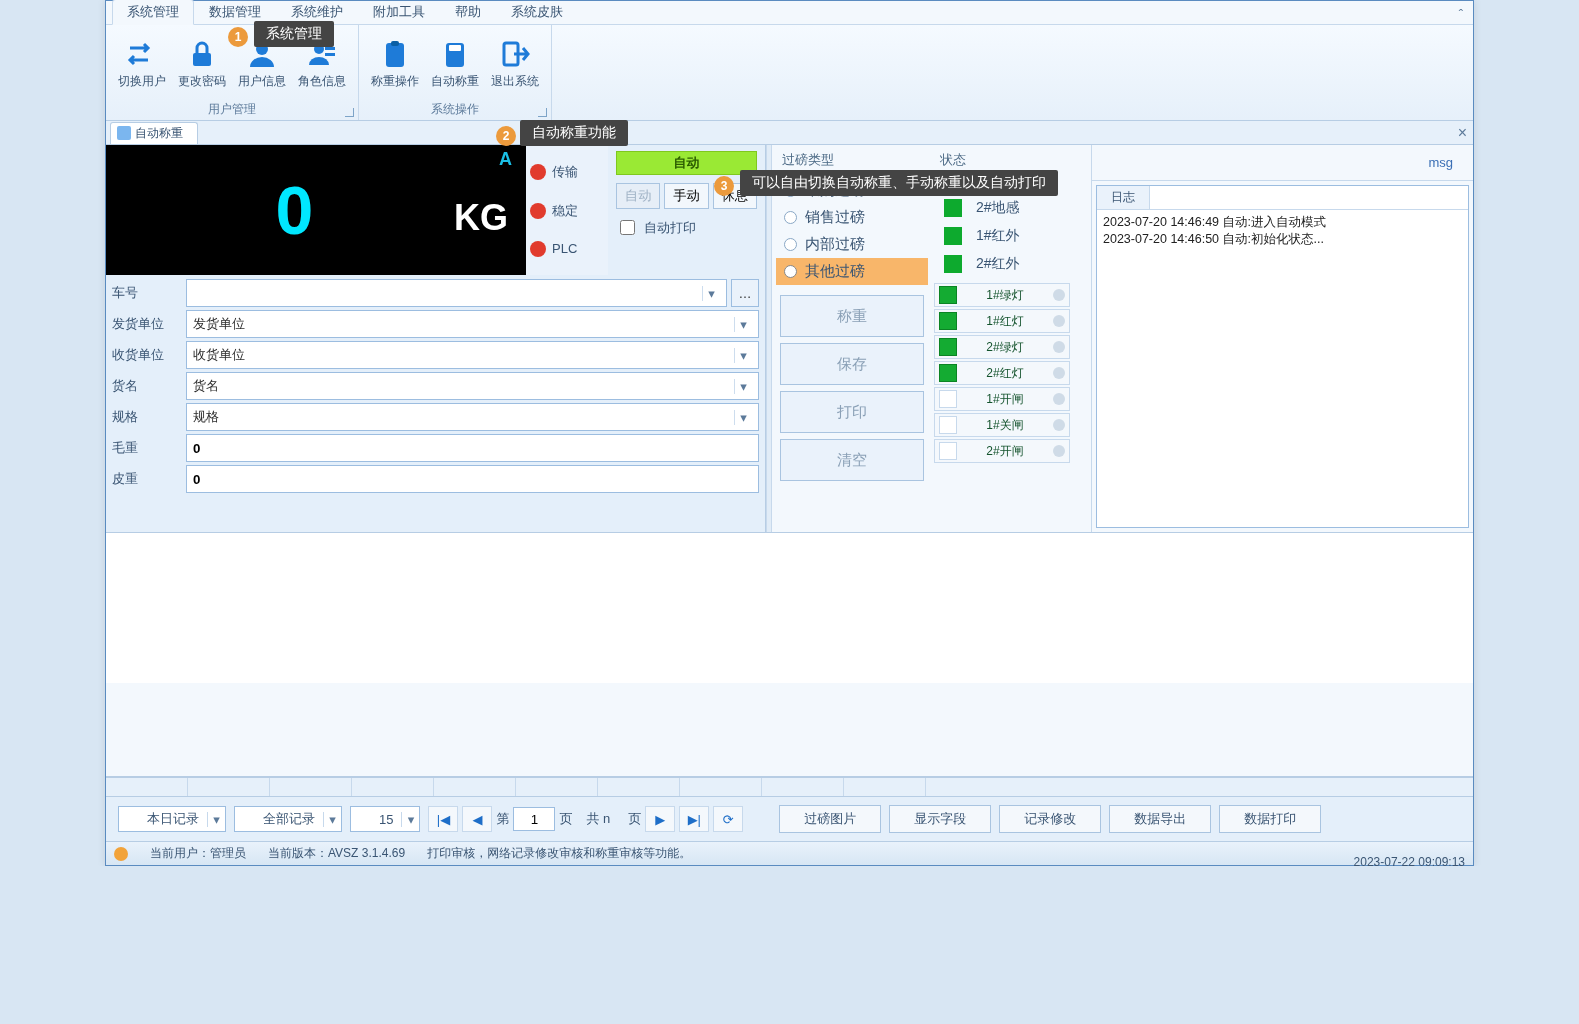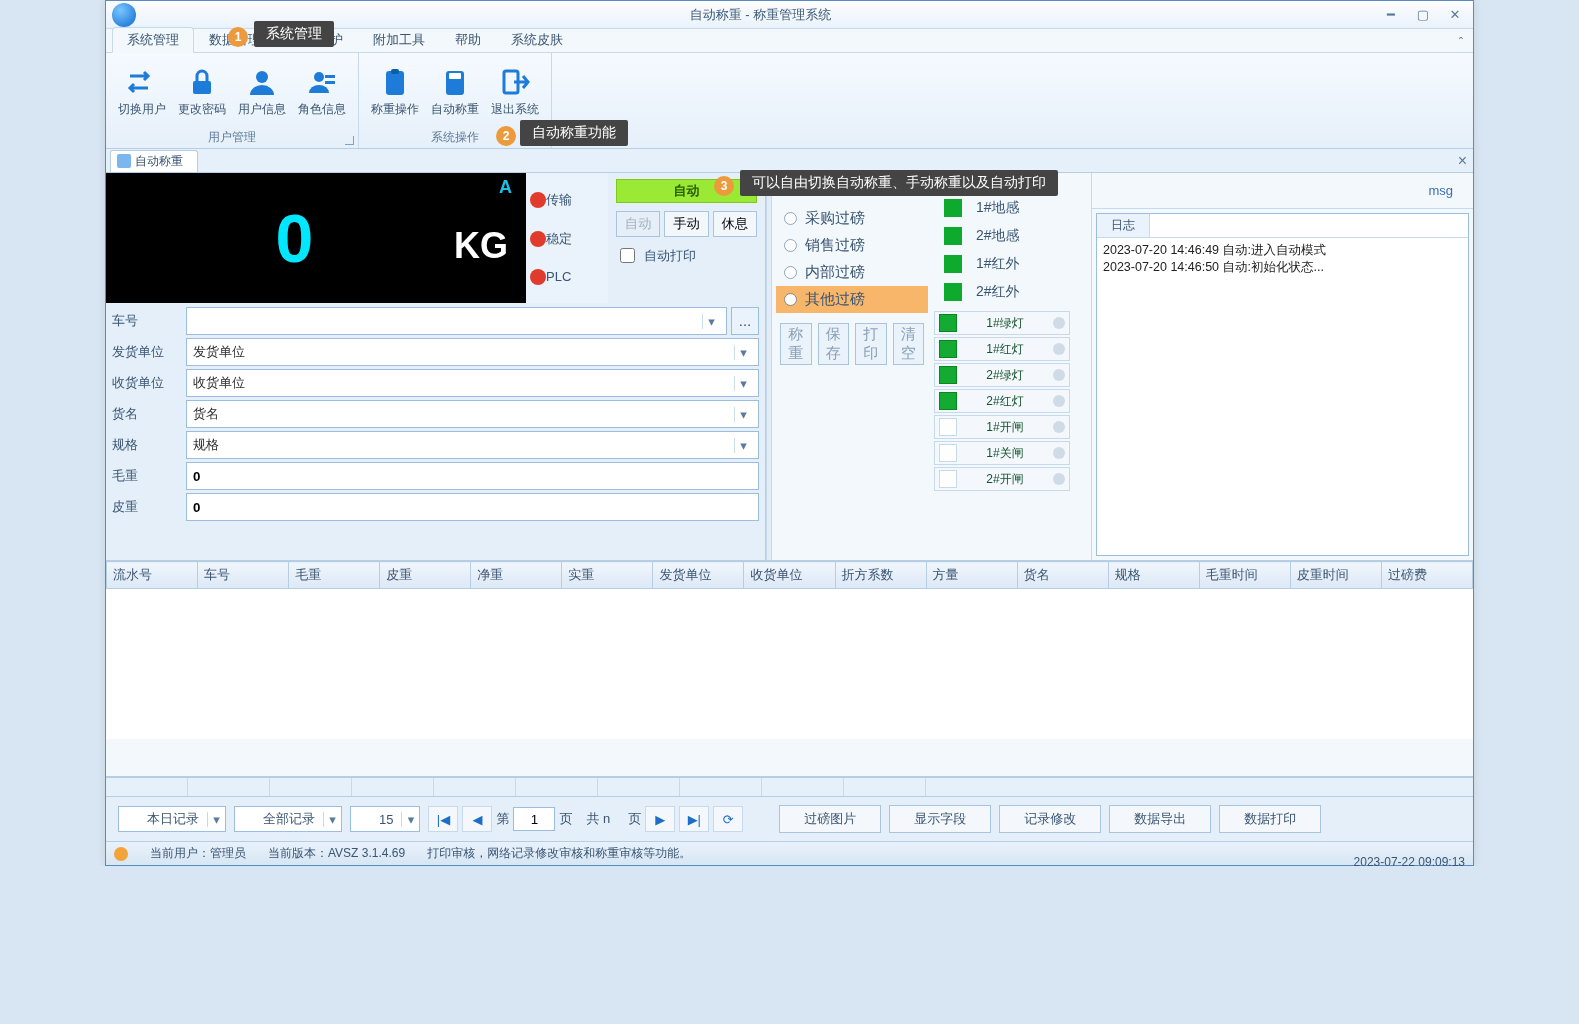--- a/index.html
+++ b/index.html
@@ -48,21 +48,21 @@
   
   .main{flex:1;display:flex;flex-direction:column;min-height:0;}
   .upper{display:flex;height:388px;border-bottom:1px solid #b7cde4;}
   .col-left{width:660px;display:flex;flex-direction:column;border-right:1px solid #b7cde4;}
   .display-row{display:flex;height:130px;}
   .weight-display{width:420px;background:#000;position:relative;color:#00e7ff;display:flex;align-items:center;justify-content:center;}
   .weight-display .port{position:absolute;top:4px;right:14px;color:#1abfe6;font-size:18px;font-weight:bold;}
   .weight-display .val{font-size:68px;font-weight:bold;letter-spacing:3px;margin-right:40px;}
   .weight-display .unit{position:absolute;right:18px;bottom:36px;color:#fff;font-size:36px;font-weight:bold;}
   .indicator-col{width:82px;background:#eaf2fb;display:flex;flex-direction:column;justify-content:space-around;padding:8px 4px;}
-  .ind{display:flex;align-items:center;font-size:13px;color:#3a5573;}
+  .ind{display:flex;align-items:center;gap:6px;font-size:13px;color:#3a5573;}
   .dot-red{width:16px;height:16px;border-radius:50%;background:#e13b2d;}
   .mode-col{flex:1;background:var(--blue-lighter);padding:6px 8px;display:flex;flex-direction:column;gap:8px;}
   .mode-badge{background:var(--green-lime);color:#2b5d00;text-align:center;font-weight:bold;padding:2px 0;border:1px solid #7fc81e;}
   .mode-btns{display:flex;gap:4px;}
   .mode-btns button{flex:1;padding:3px 0;border:1px solid #a9c4e0;background:#f2f7fc;cursor:pointer;}
   .mode-btns button.dis{color:#9fb2c5;background:#e6eef7;}
   .chk-row{display:flex;align-items:center;gap:6px;color:#3a5573;}
   .chk-row input{width:15px;height:15px;}
   
   .form-block{flex:1;overflow:auto;padding:4px 6px;background:var(--blue-lighter);}
@@ -76,21 +76,21 @@
   .col-mid{flex:1;display:flex;}
   .col-mid-scroll{width:6px;border-left:1px solid #c7d9ec;border-right:1px solid #c7d9ec;background:#e1ecf7;}
   .mid-inner{flex:1;display:flex;}
   .mid-left{width:160px;padding:4px;display:flex;flex-direction:column;gap:6px;}
   .group-title{color:#4a6884;font-size:13px;padding:2px 6px;}
   .radio-list{display:flex;flex-direction:column;justify-content:center;}
   .radio-item{display:flex;align-items:center;gap:8px;padding:4px 8px;font-size:15px;color:#3a5573;}
   .radio-item .r{width:13px;height:13px;border:1px solid #8aa8c6;border-radius:50%;background:#fff;}
   .radio-item.sel{background:#f8b66a;}
   .radio-item.sel .r{background:#fff;border-color:#888;position:relative;}
-  .act-btns{display:flex;flex-direction:row;gap:6px;padding:4px;}
+  .act-btns{display:flex;flex-direction:column;gap:6px;padding:4px;}
   .act-btns button{height:42px;border:1px solid #a9c4e0;background:#eaf2fb;color:#8aa0b6;font-size:15px;cursor:pointer;}
   .mid-right{width:140px;padding:4px 2px;}
   .status-list{display:flex;flex-direction:column;gap:10px;margin-bottom:10px;}
   .status-row{display:flex;align-items:center;gap:14px;padding-left:10px;color:#3a5573;font-size:14px;}
   .sq{width:18px;height:18px;}
   .sq.green{background:#0daa2e;}
   .dev-list{display:flex;flex-direction:column;gap:2px;}
   .dev-row{display:flex;align-items:center;gap:6px;border:1px solid #c7d9ec;padding:2px 4px;background:#f4f8fc;}
   .dev-row .sq{width:18px;height:18px;border:1px solid #c7d9ec;background:#fff;}
   .dev-row .sq.green{background:#14ab32;border-color:#0b8424;}
@@ -130,29 +130,20 @@
   .overlay-wrap{position:absolute;inset:0;pointer-events:none;}
 
   
   svg{overflow:visible;}
 </style>
 </head>
 <body>
 
 <div class="window" style="position:relative;">
 
-  <div class="titlebar">
-    <div class="logo"></div>
-    <div class="titlebar-title">自动称重 - 称重管理系统</div>
-    <div class="win-controls">
-      <div class="win-btn">━</div>
-      <div class="win-btn">▢</div>
-      <div class="win-btn">✕</div>
-    </div>
-  </div>
 
   <div class="menu-row">
     <div class="menu-item active">系统管理</div>
     <div class="menu-item">数据管理</div>
     <div class="menu-item">系统维护</div>
     <div class="menu-item">附加工具</div>
     <div class="menu-item">帮助</div>
     <div class="menu-item">系统皮肤</div>
     <div class="chevron">ˆ</div>
   </div>
@@ -439,41 +430,20 @@
               <span>日志</span>
             </div>
           <div class="log-body" id="log-body">2023-07-20 14:46:49 自动:进入自动模式
 2023-07-20 14:46:50 自动:初始化状态...</div>
         </div>
       </div>
     </div>
 
     <div class="lower">
       <div class="grid-wrap">
-        <table class="grid">
-          <thead>
-              <tr id="grid-head">
-                <th>流水号</th>
-                <th>车号</th>
-                <th>毛重</th>
-                <th>皮重</th>
-                <th>净重</th>
-                <th>实重</th>
-                <th>发货单位</th>
-                <th>收货单位</th>
-                <th>折方系数</th>
-                <th>方量</th>
-                <th>货名</th>
-                <th>规格</th>
-                <th>毛重时间</th>
-                <th>皮重时间</th>
-                <th>过磅费</th>
-              </tr>
-            </thead>
-        </table>
         <div class="grid-empty"></div>
       </div>
       <div class="sumbar">
         <span></span>
           <span></span>
           <span></span>
           <span></span>
           <span></span>
           <span></span>
           <span></span>

